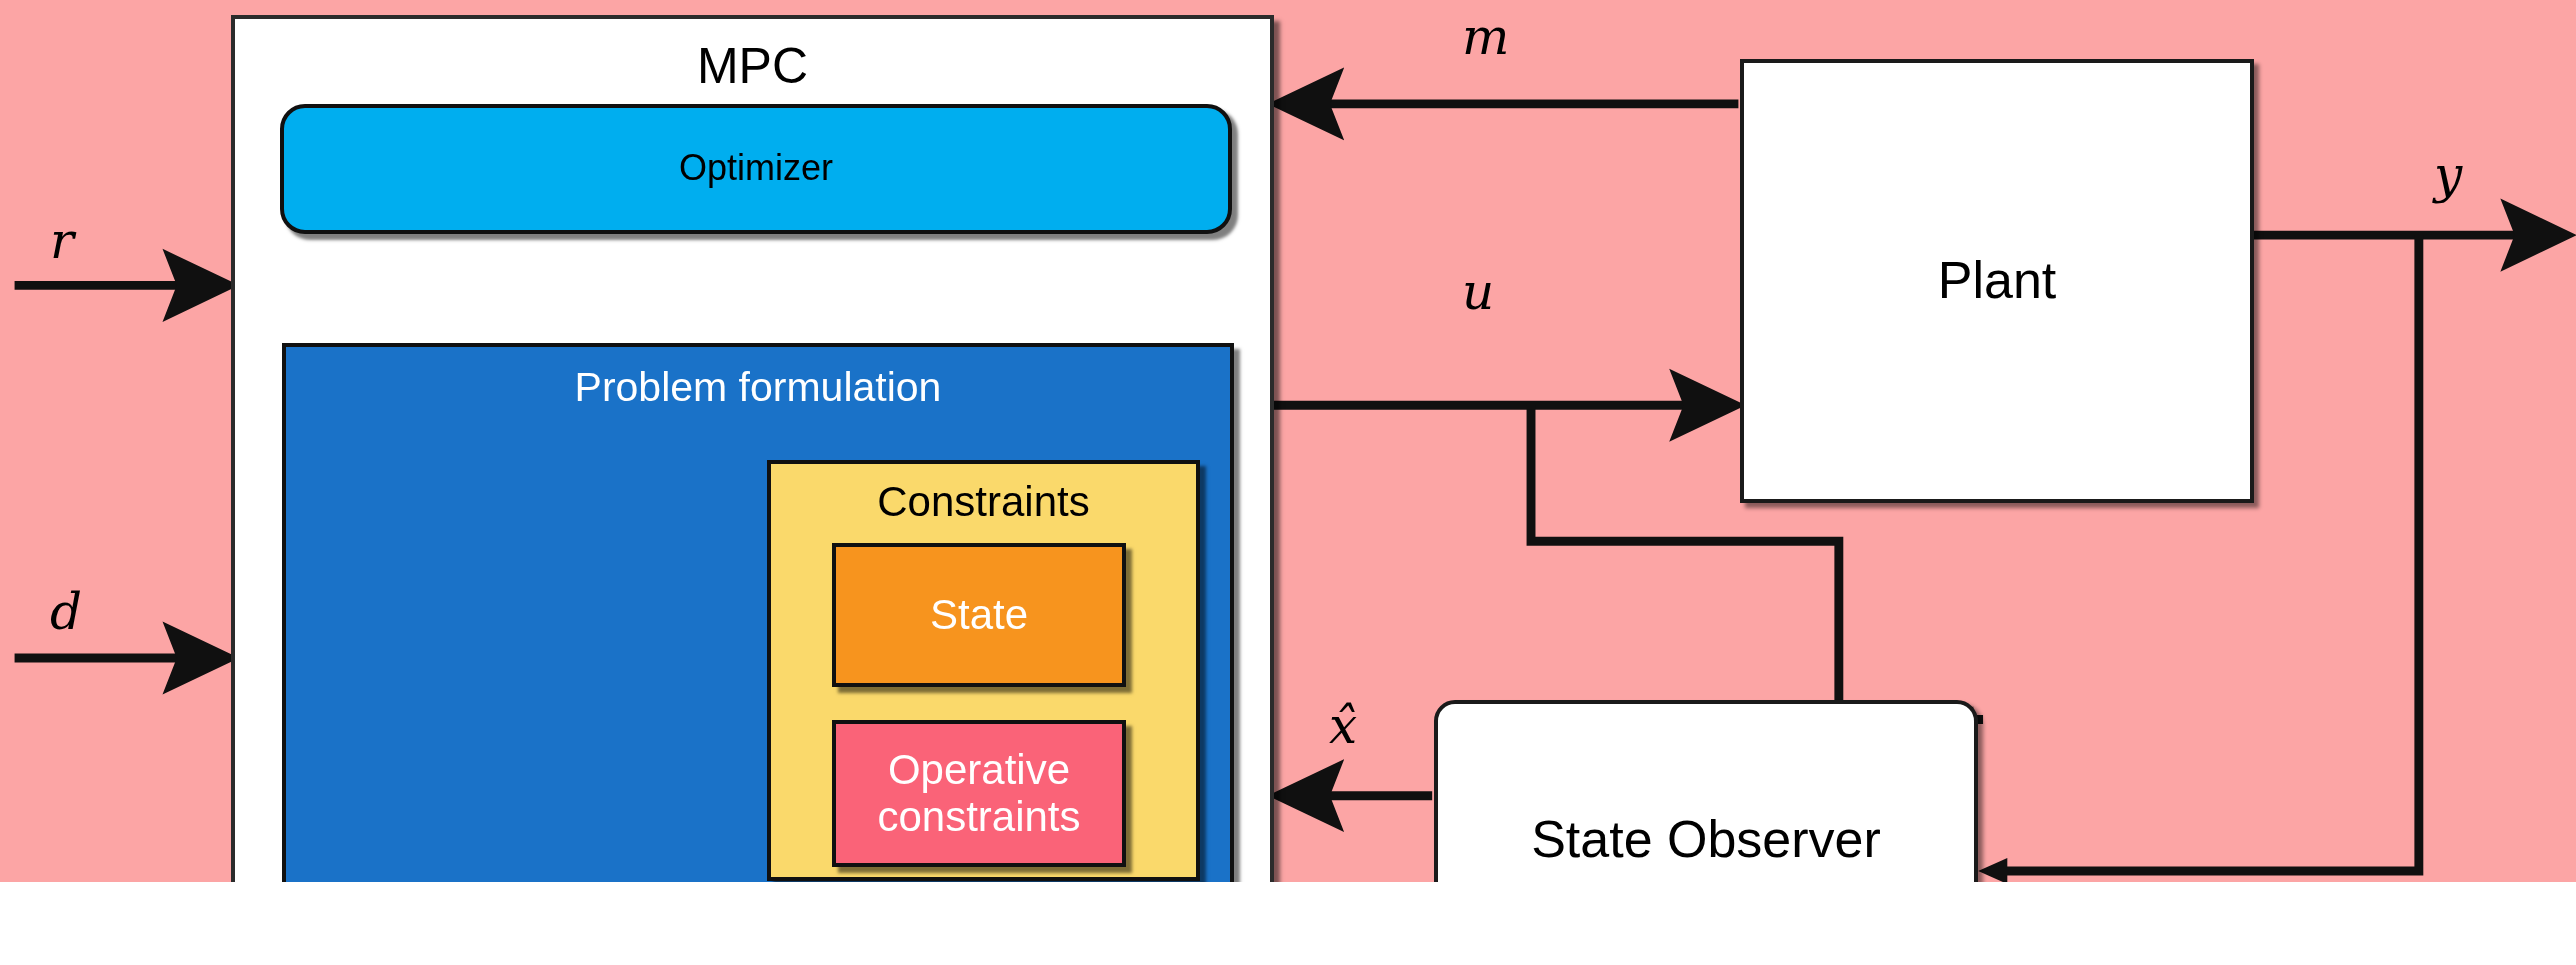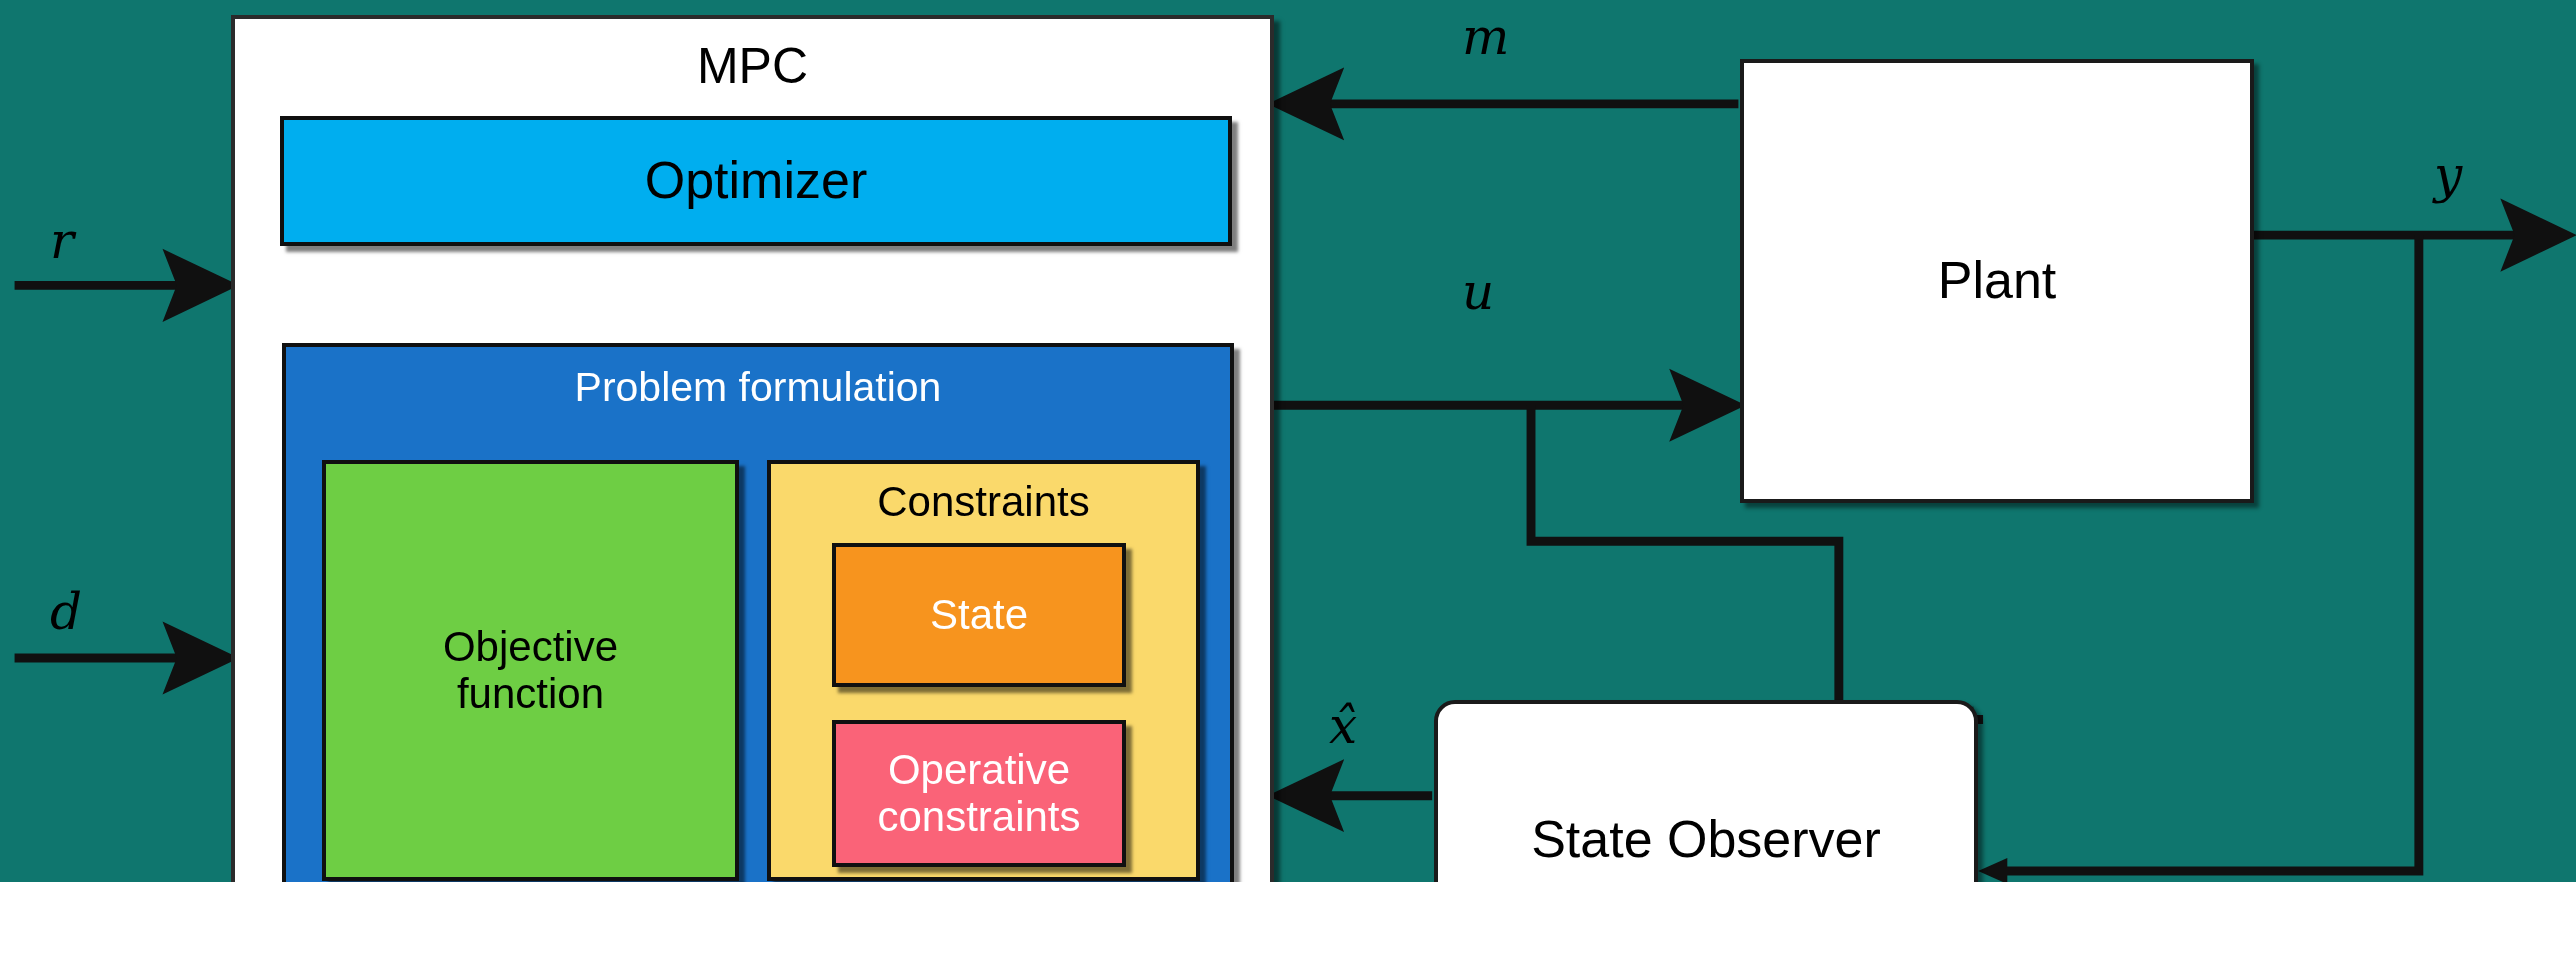--- a/index.html
+++ b/index.html
@@ -1,20 +1,20 @@
 <!DOCTYPE html>
 <html style="font-size:13px"><head>
 <meta charset="utf-8">
 <title>MPC Block Diagram</title>
 <style>
   html,body{margin:0;padding:0;background:#ffffff;}
   #canvas{
     position:relative;
     width:2576px;height:882px;
-    background:#0f766e;
+    background:#fca5a5;
     overflow:hidden;
     font-family:"Liberation Sans", sans-serif;
   }
   .box{
     position:absolute;
     box-sizing:border-box;
     display:flex;
     align-items:center;
     justify-content:center;
     text-align:center;
@@ -47,22 +47,22 @@
     position:absolute;
     box-sizing:border-box;
     border:4px solid #101010;
     box-shadow:5.7px 5.7px 3.2px rgba(0,0,0,0.5);
     display:flex;
     align-items:center;
     justify-content:center;
     text-align:center;
   }
   #optimizer-box{
-    left:45px;top:97px;width:952px;height:130px;
-    font-size:52px;color:#000000;
+    left:45px;top:85px;width:952px;height:130px;
+    font-size:36px;color:#000000;border-radius:25px;
   }
   #problem-box{
     left:47px;top:324px;width:952px;height:559px;
     display:block;
   }
   #problem-title{
     position:absolute;left:0;top:18px;width:100%;
     text-align:center;font-size:41px;color:#ffffff;
   }
   #objective-box{
@@ -158,26 +158,20 @@
   <div id="mpc-box" class="box">
     <div id="mpc-title">MPC</div>
 
     <div id="optimizer-box" class="colorbox" style="background:#00AEEF;">
       <span>Optimizer</span>
     </div>
 
     <div id="problem-box" class="colorbox" style="background:#1A72C8;">
       <div id="problem-title">Problem formulation</div>
 
-      <div id="objective-box" class="colorbox" style="background:#6ECE44;">
-        <span>
-          <span>Objective</span><br>
-          <span>function</span>
-        </span>
-      </div>
 
       <div id="constraints-box" class="colorbox" style="background:#FAD96B;">
         <div id="constraints-title">Constraints</div>
 
         <div id="model-box" class="colorbox" style="background:#F7941E;">
           <span>State</span>
         </div>
 
         <div id="opconstraints-box" class="colorbox" style="background:#FA6378;">
           <span>

